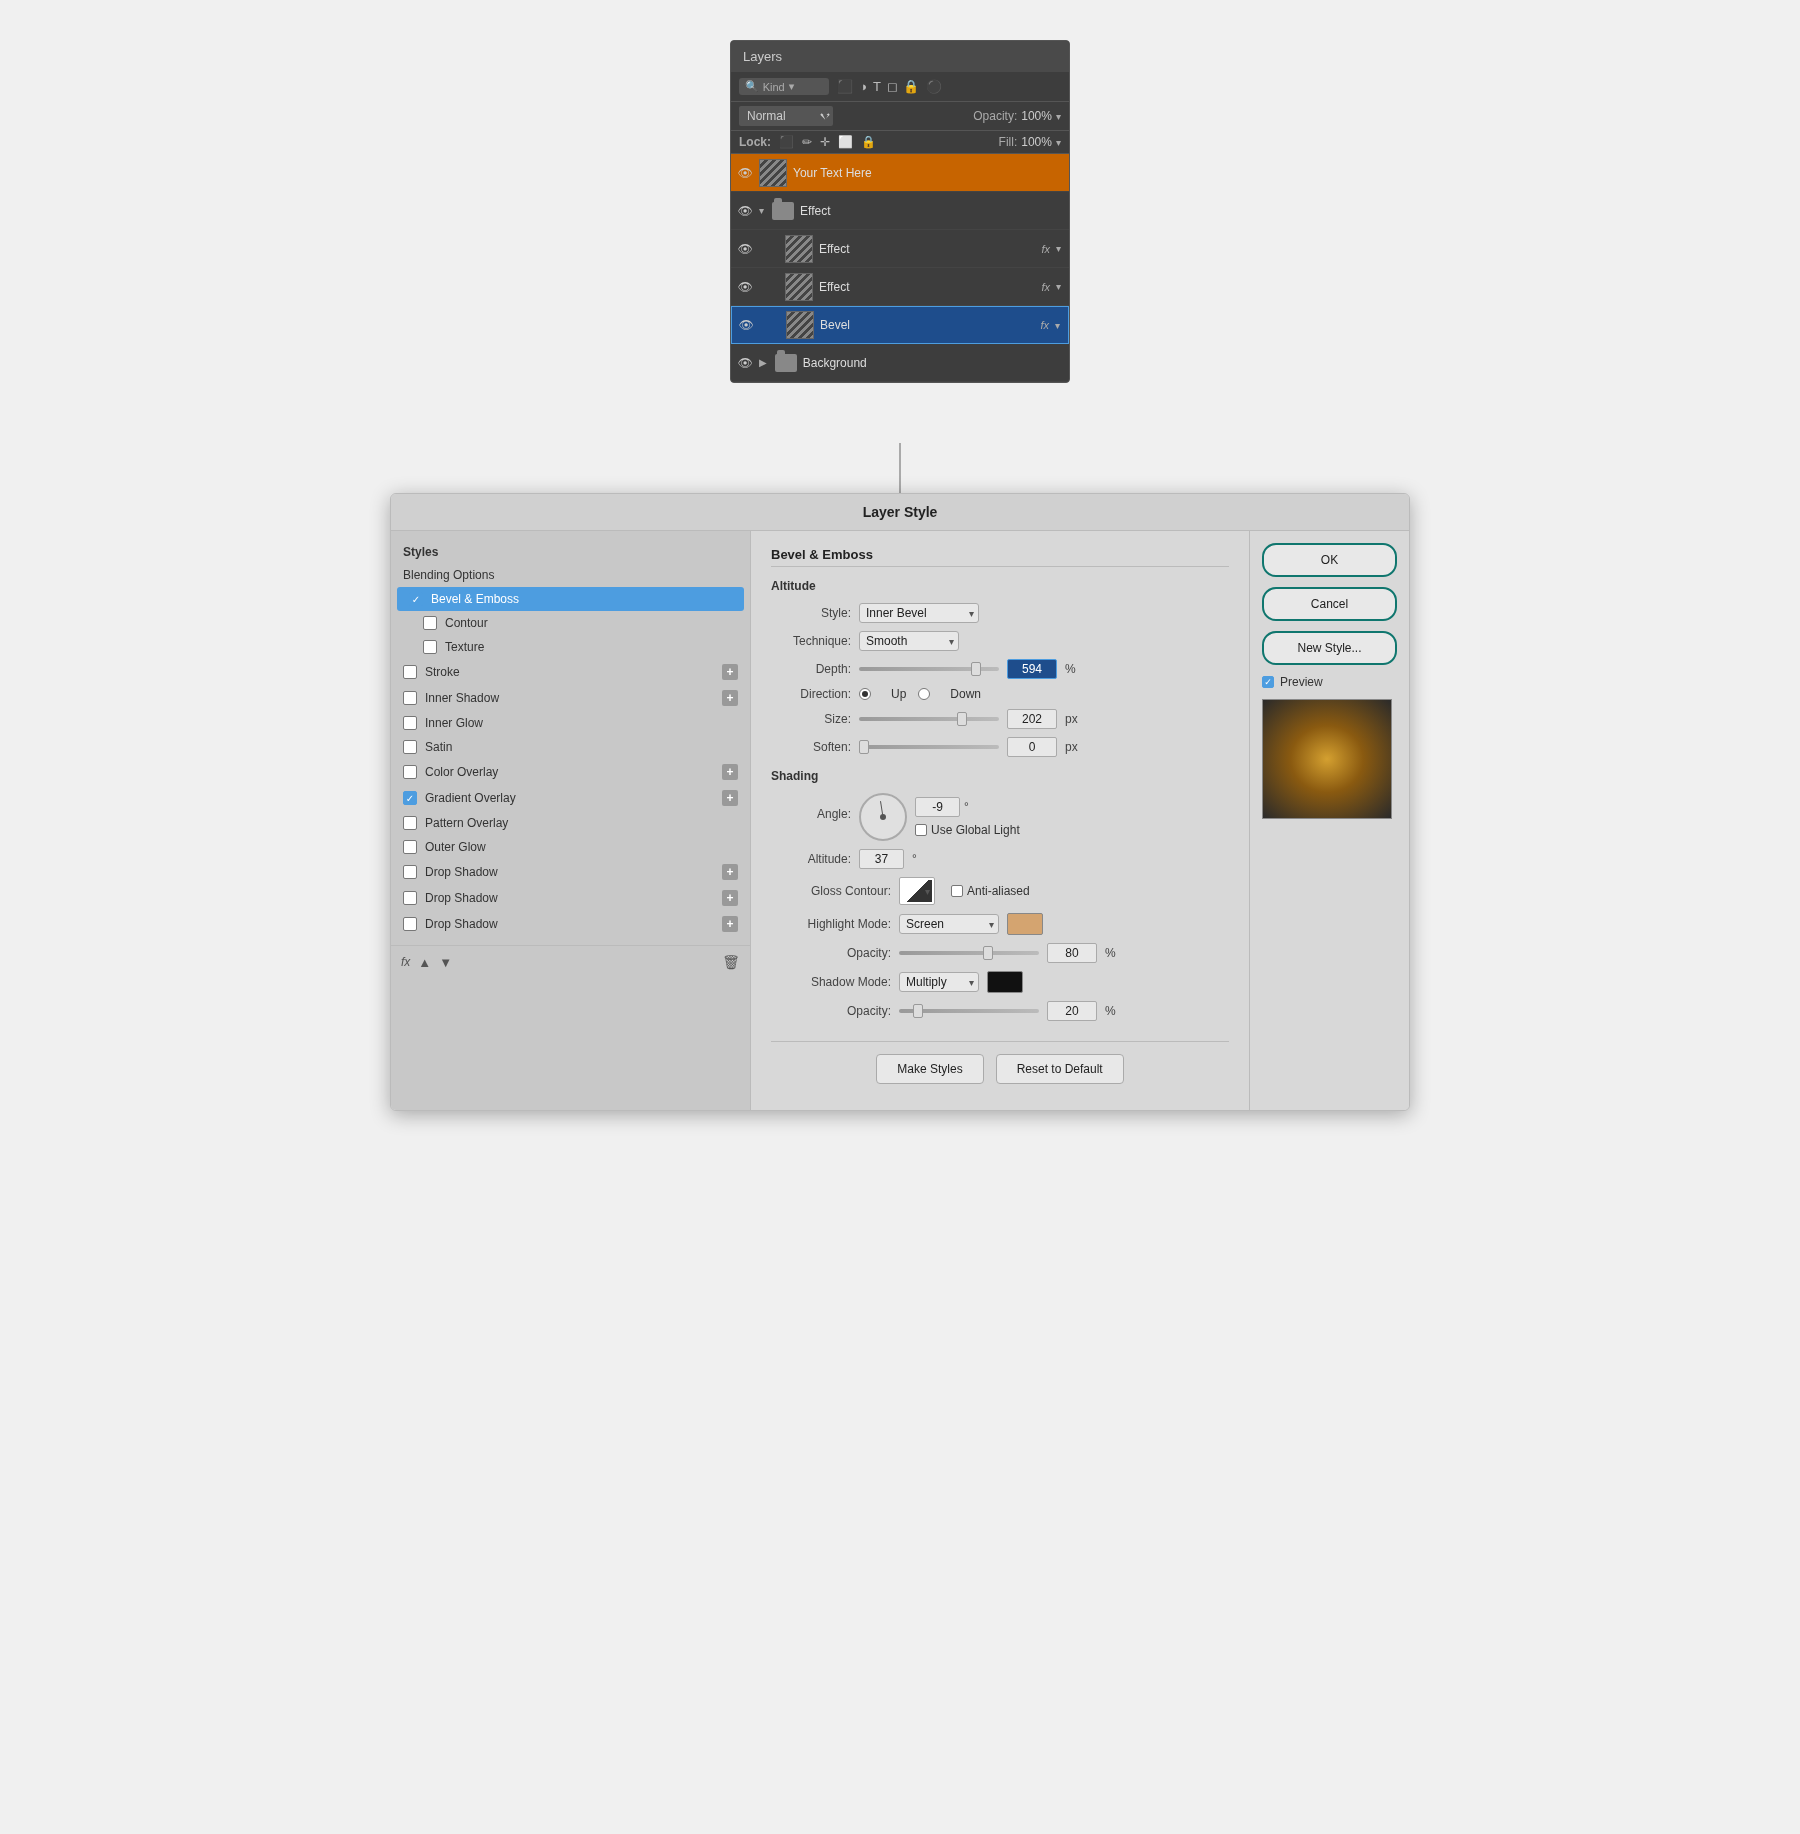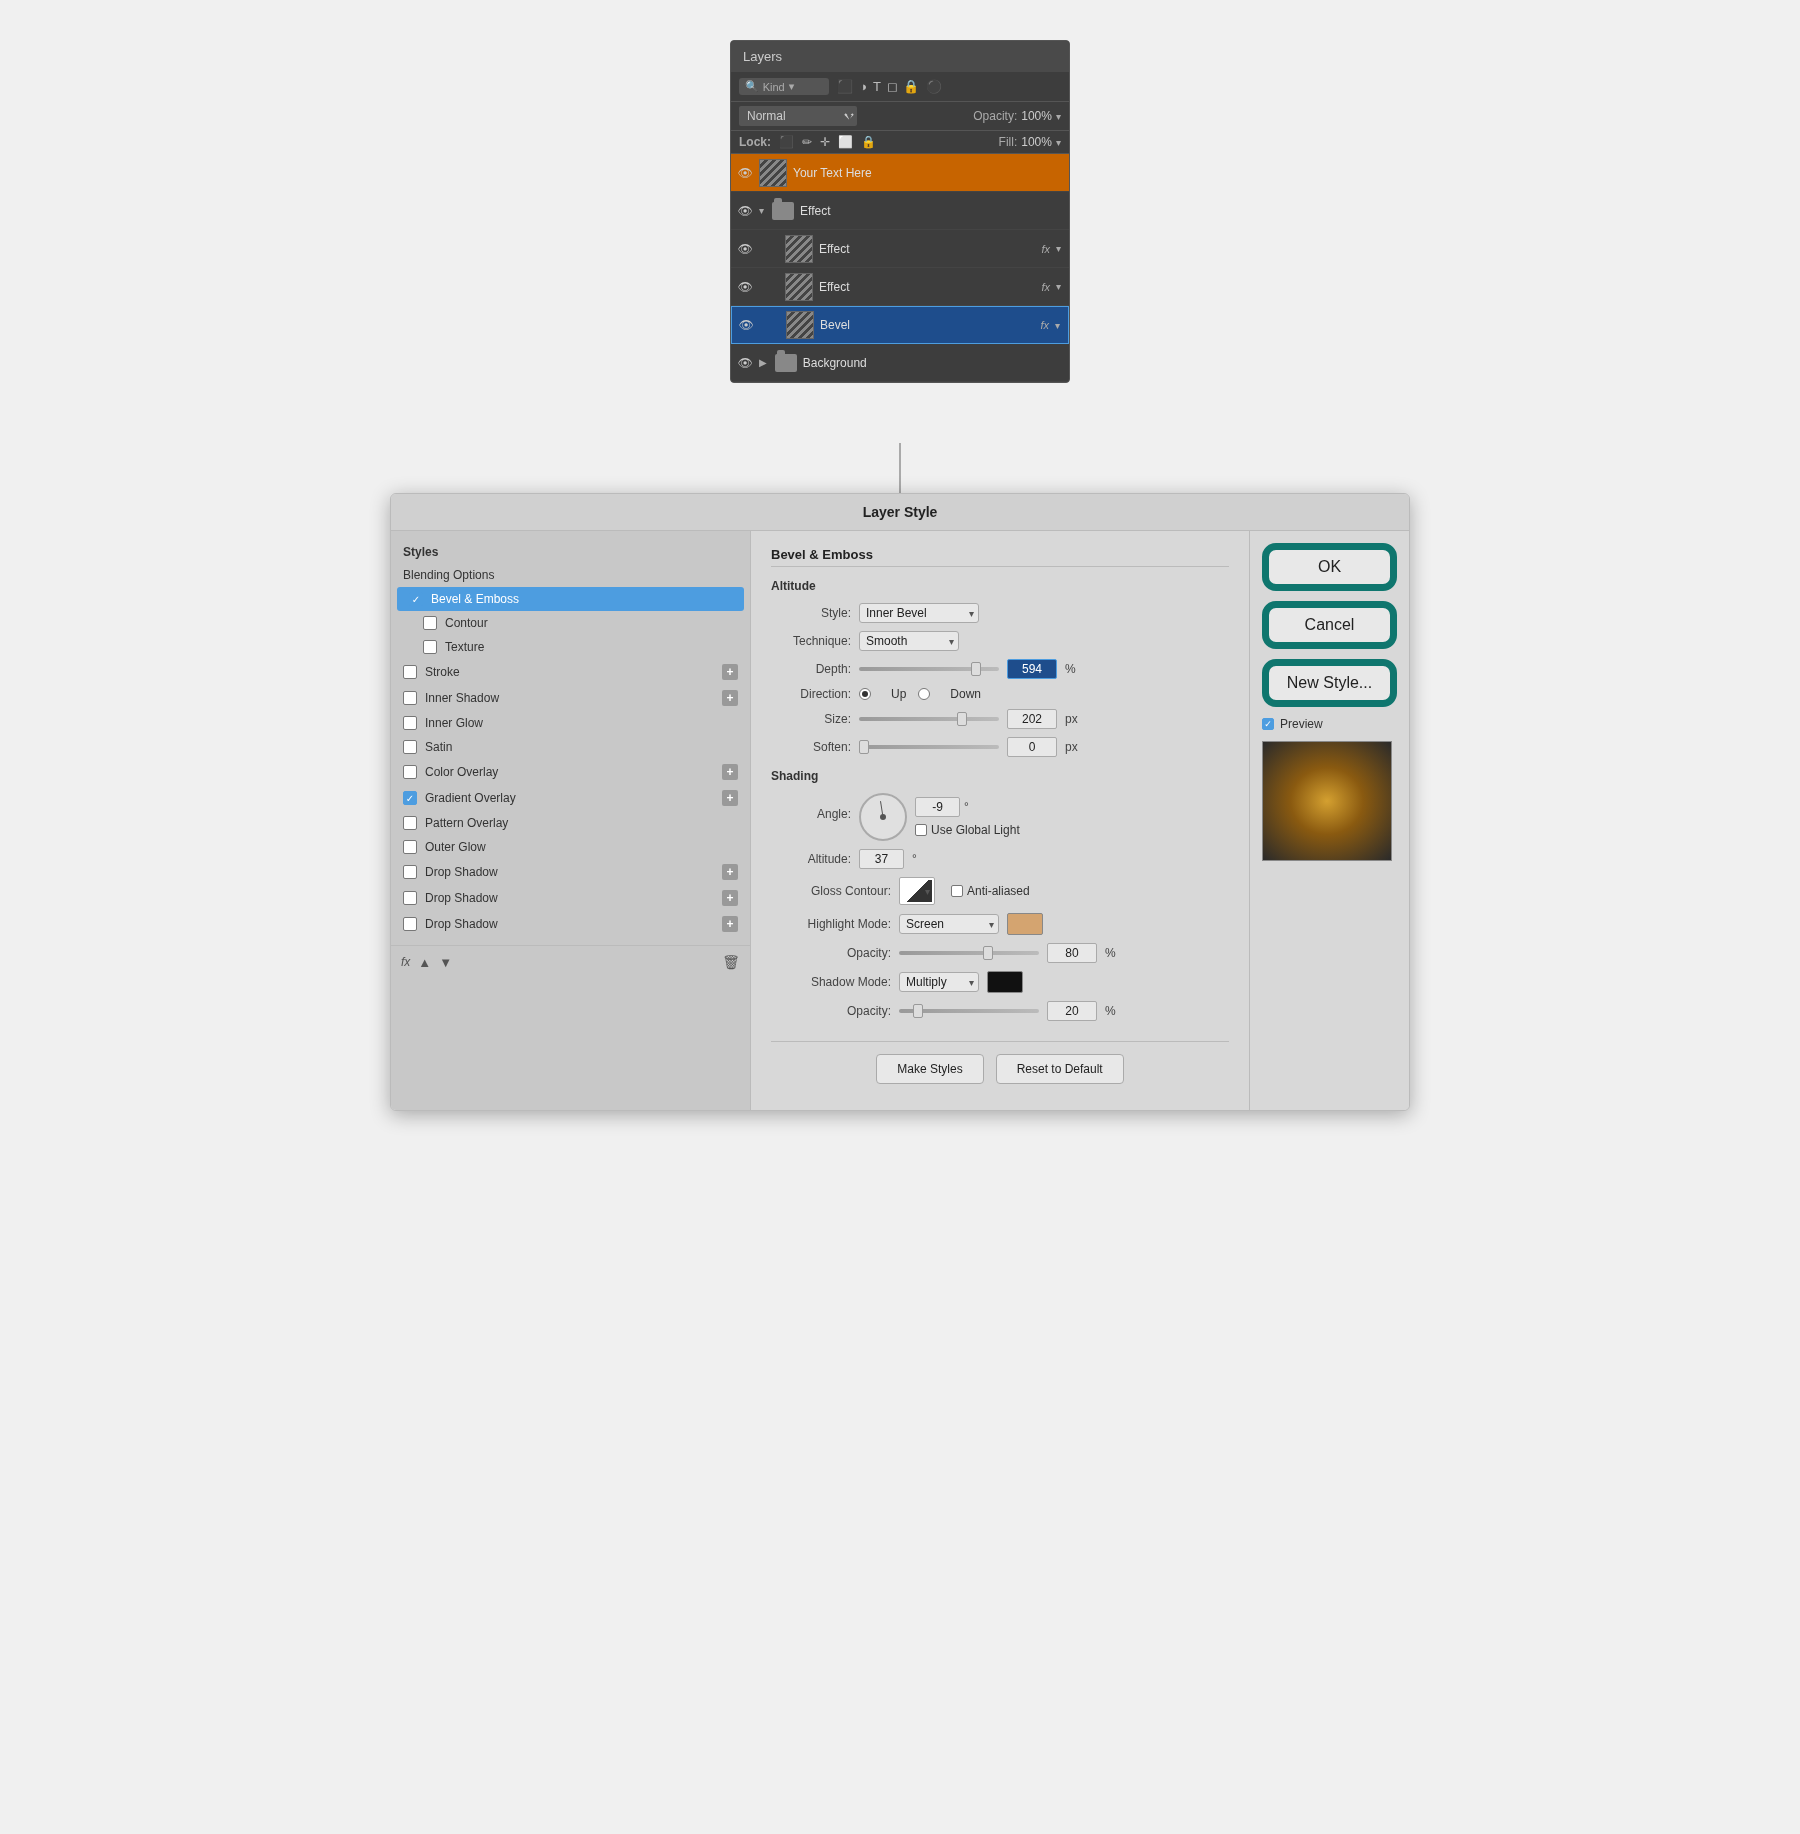--- a/index.html
+++ b/index.html
@@ -74,21 +74,21 @@
       gap: 6px;
       border-bottom: 1px solid #555;
     }
     .blend-dropdown {
       background: #555;
       border: none;
       color: #ccc;
       font-size: 12px;
       padding: 2px 4px;
       border-radius: 2px;
-      width: 118px;
+      width: 94px;
     }
     .opacity-row {
       display: flex;
       align-items: center;
       gap: 4px;
       margin-left: auto;
     }
     .opacity-label { color: #aaa; font-size: 12px; }
     .opacity-value { color: #ccc; font-size: 12px; }
     .layers-lock-row {
@@ -513,24 +513,24 @@
       background: #d8d8d8;
       border-left: 1px solid #bbb;
       padding: 12px;
       display: flex;
       flex-direction: column;
       gap: 10px;
       flex-shrink: 0;
     }
     .dialog-btn {
       background: #e8e8e8;
-      border: 7px solid #0f766e;
+      border: 2px solid #0f766e;
       border-radius: 14px;
       color: #222;
-      font-size: 16px;
+      font-size: 12px;
       padding: 8px 16px;
       text-align: center;
       cursor: pointer;
       width: 100%;
     }
     .preview-label {
       display: flex;
       align-items: center;
       gap: 6px;
       color: #333;

